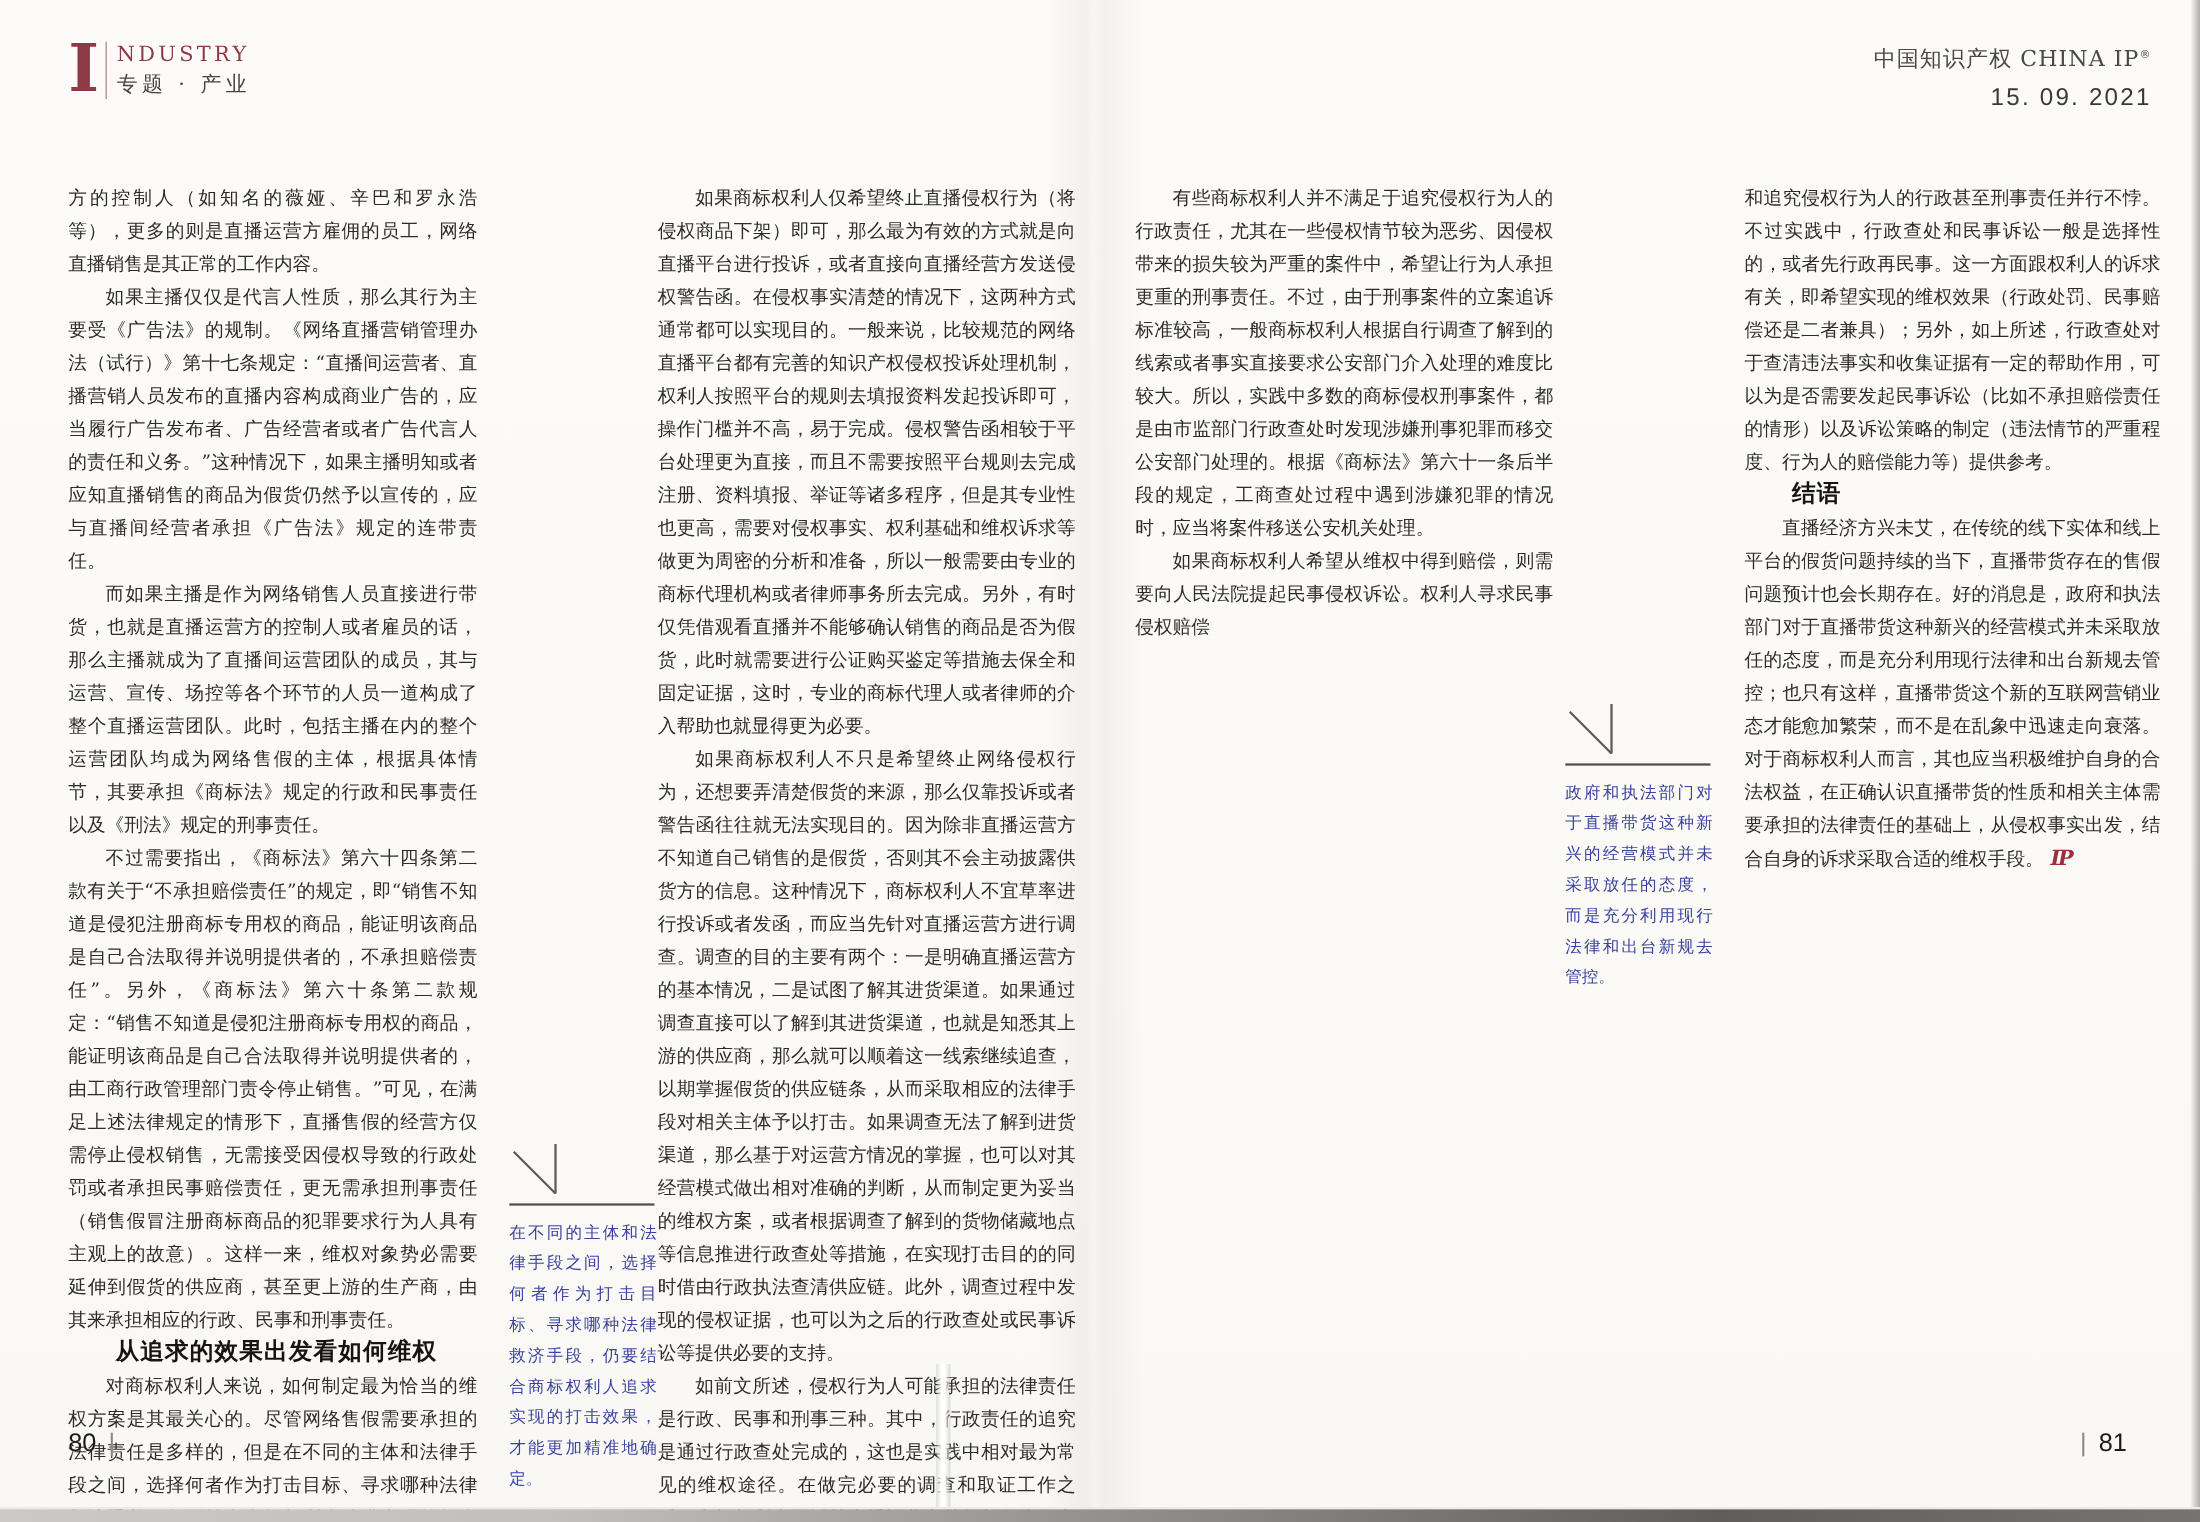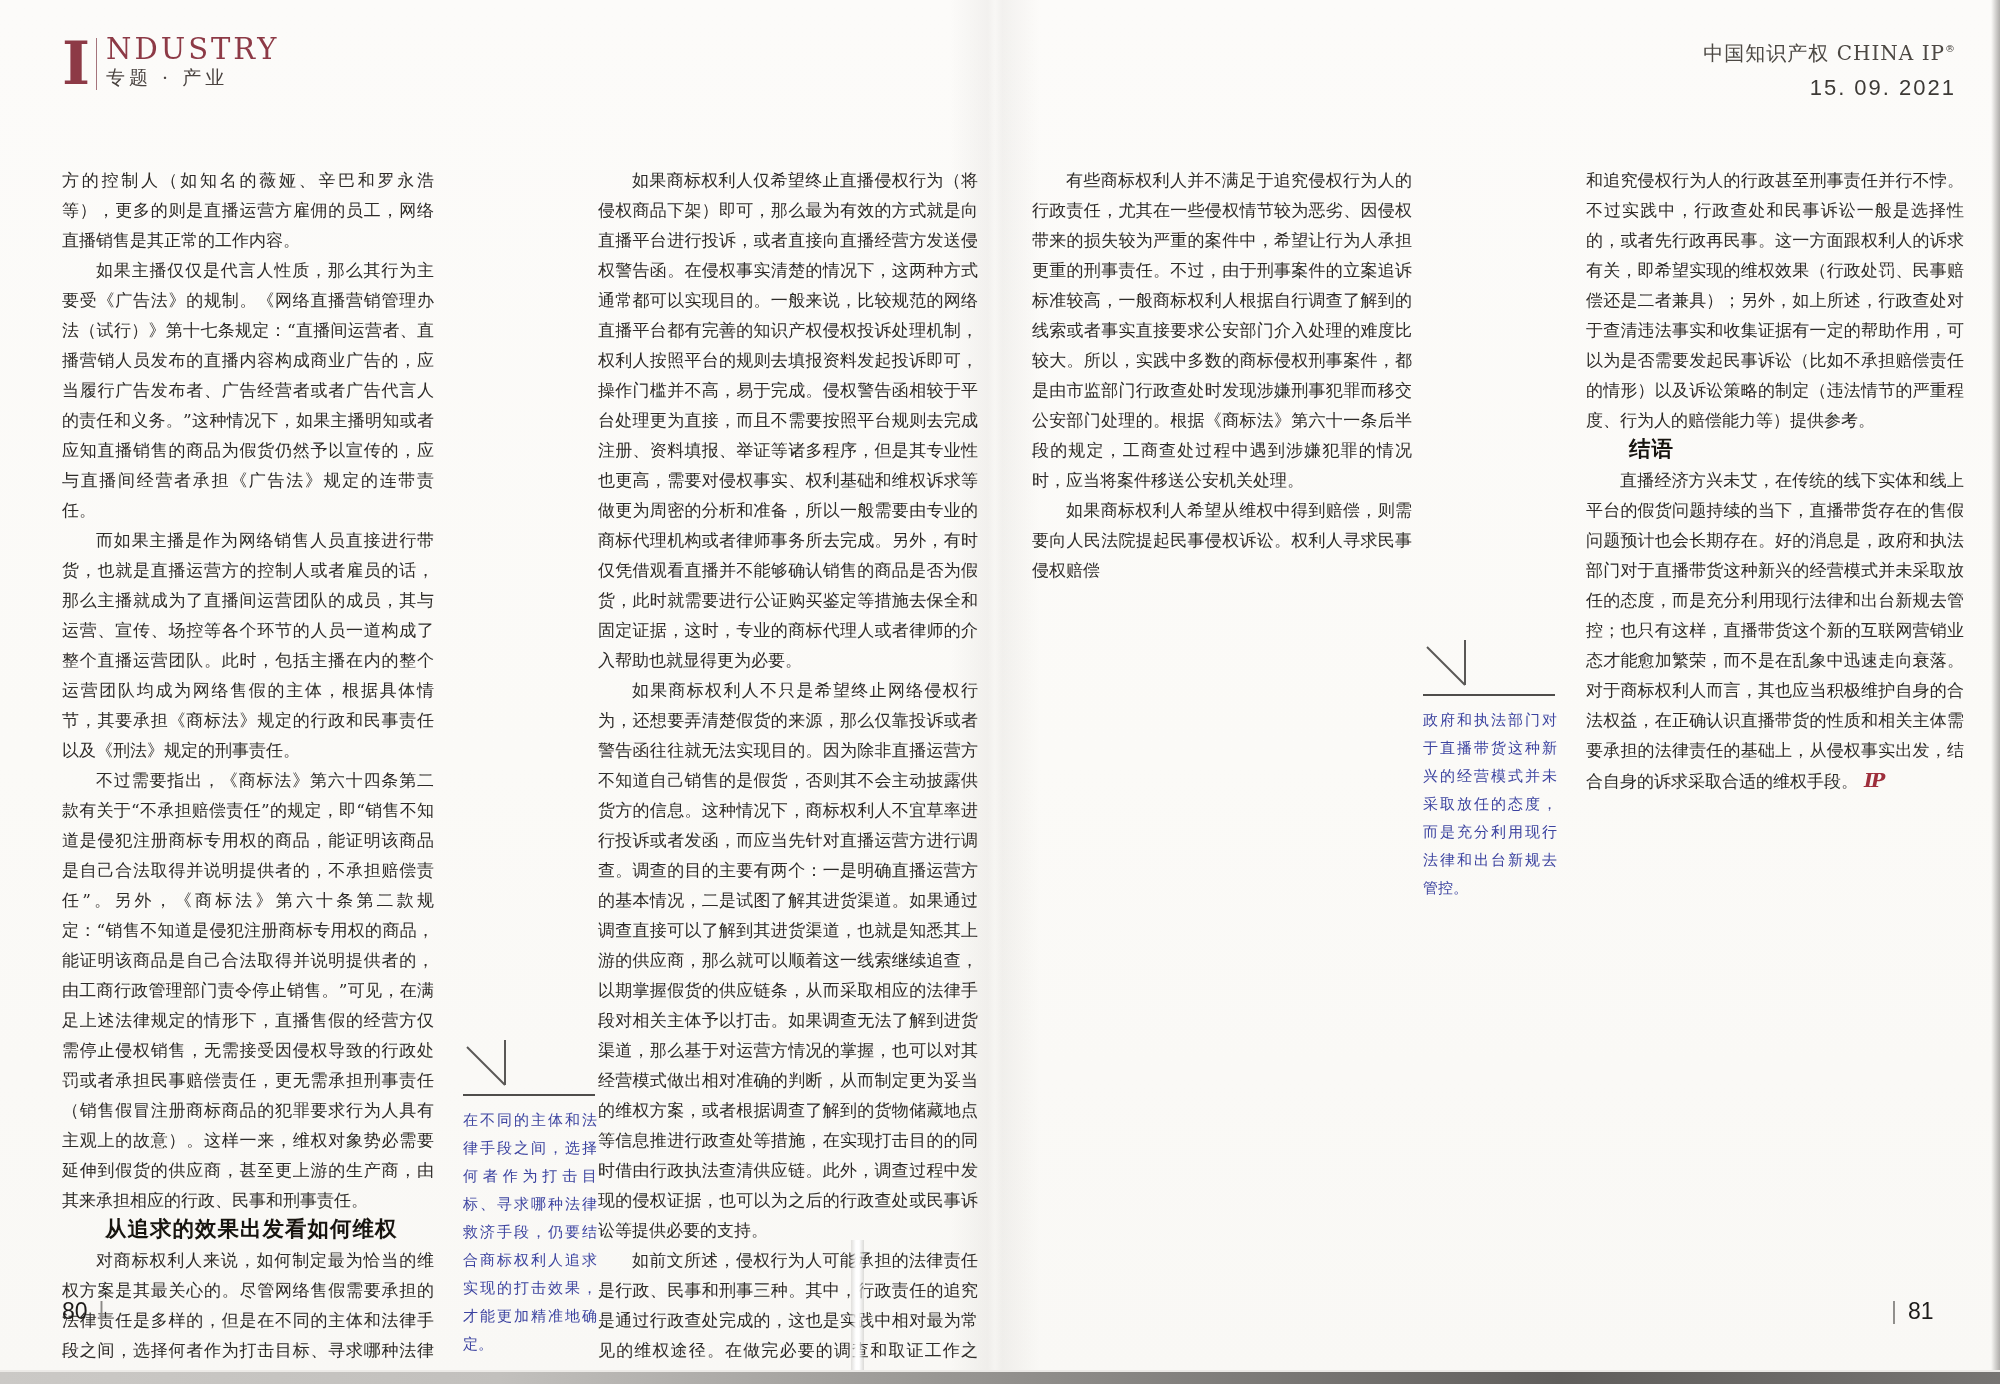--- a/index.html
+++ b/index.html
@@ -9,21 +9,21 @@
     background:linear-gradient(180deg,#fcfbf9 0%,#fbfaf7 55%,#f9f8f5 100%);
     font-family:"DejaVu Serif","Liberation Serif",serif;
     color:#2d2a27;
   }
 
   
   .hdr-left{position:absolute;left:62px;top:36px;display:flex;align-items:flex-start;}
   .dropcap{font-size:60px;line-height:54px;font-weight:bold;color:#8d3a46;font-family:"DejaVu Serif","Liberation Serif",serif;}
   .hdr-divider{width:1px;height:52px;background:#a5747c;margin:2px 9px 0 6px;}
   .hdr-stack{display:flex;flex-direction:column;}
-  .industry{font-size:29px;line-height:26px;letter-spacing:3px;color:#8d3a46;font-family:"DejaVu Serif","Liberation Serif",serif;}
+  .industry{font-size:19px;line-height:26px;letter-spacing:3px;color:#8d3a46;font-family:"DejaVu Serif","Liberation Serif",serif;}
   .section-cn{font-size:19px;line-height:26px;letter-spacing:4px;color:#4a4340;margin-top:2px;}
   .hdr-right{position:absolute;right:44px;top:40px;text-align:right;}
   .mag-title{font-size:20px;color:#4c4843;letter-spacing:1px;}
   .mag-title sup{font-size:10px;}
   .mag-date{font-size:22px;color:#3c3935;letter-spacing:2px;margin-top:8px;font-family:"Liberation Sans","DejaVu Sans",sans-serif;}
 
   
   .col{position:absolute;text-align:justify;font-size:17px;line-height:30px;color:#2e2b28;}
   .col p{margin:0;text-indent:2em;}
   .col p.noindent{text-indent:0;}

